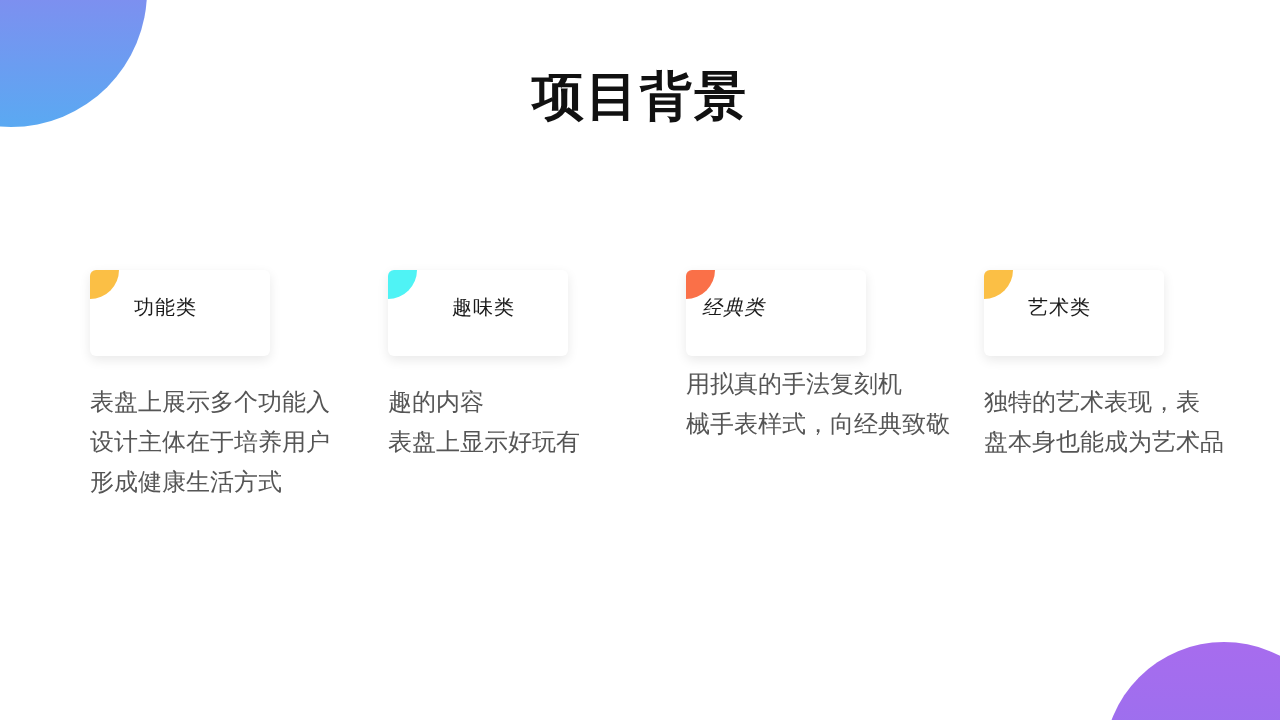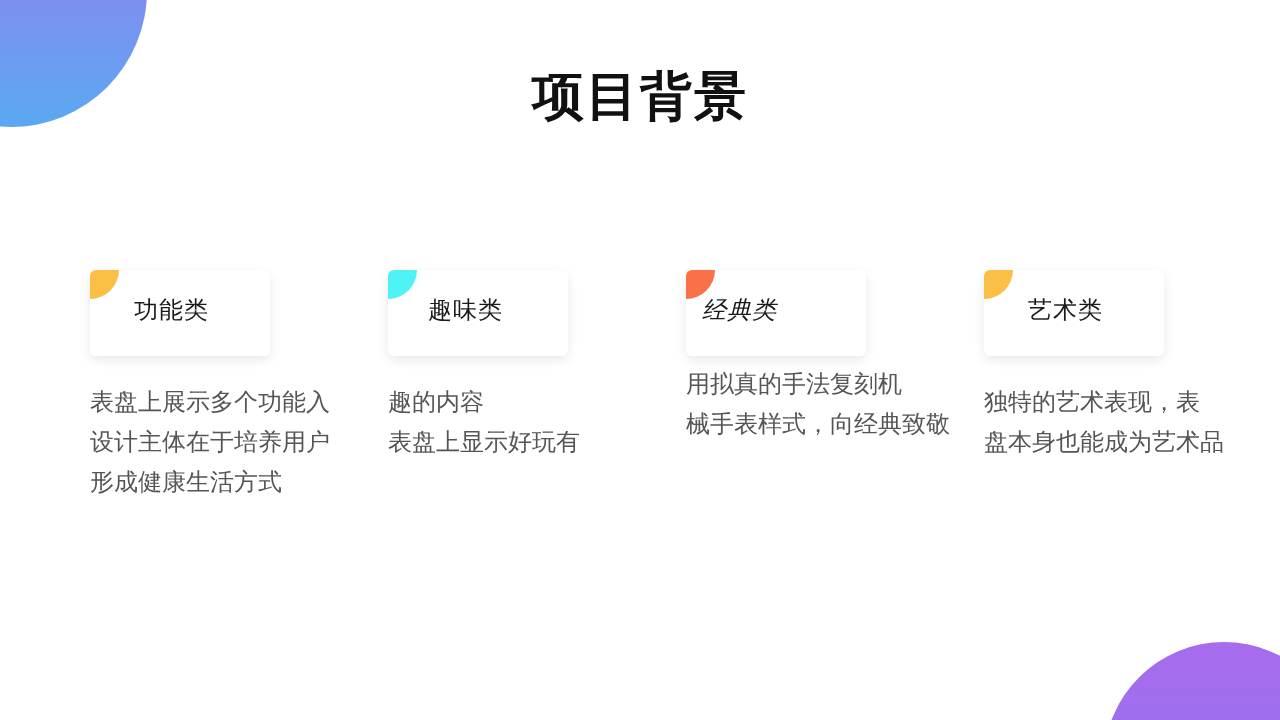--- a/index.html
+++ b/index.html
@@ -27,21 +27,21 @@
     position: absolute; top: 270px; width: 180px; height: 86px;
     background: #fff; border-radius: 6px;
     box-shadow: 0 4px 12px rgba(0,0,0,0.09);
     overflow: hidden;
   }
   .card .dot {
     position: absolute; left: -29px; top: -29px; width: 58px; height: 58px;
     border-radius: 50%;
   }
   .card .label {
-    position: absolute; top: 24px; font-size: 24px; color: #1a1a1a;
+    position: absolute; top: 24px; font-size: 20px; color: #1a1a1a;
     letter-spacing: 1px; white-space: nowrap;
   }
   .desc {
     position: absolute; top: 382px; font-size: 24px; color: #555;
     line-height: 40px;
   }
   .desc div { white-space: nowrap; }
 </style>
 </head>
 <body>
@@ -56,21 +56,21 @@
   <div class="label" style="left:44px;">功能类</div>
 </div>
 <div class="desc" style="left:90px;">
   <div>表盘上展示多个功能入</div>
   <div>设计主体在于培养用户</div>
   <div>形成健康生活方式</div>
 </div>
 
 <div class="card" style="left:388px;">
   <div class="dot" style="background:#4ff3f5;"></div>
-  <div class="label" style="left:40px;text-align:right;">趣味类</div>
+  <div class="label" style="left:64px;text-align:right;">趣味类</div>
 </div>
 <div class="desc" style="left:388px;">
   <div>趣的内容</div>
   <div>表盘上显示好玩有</div>
 </div>
 
 <div class="card" style="left:686px;">
   <div class="dot" style="background:#fa7048;"></div>
   <div class="label" style="left:16px;font-style:italic;">经典类</div>
 </div>

